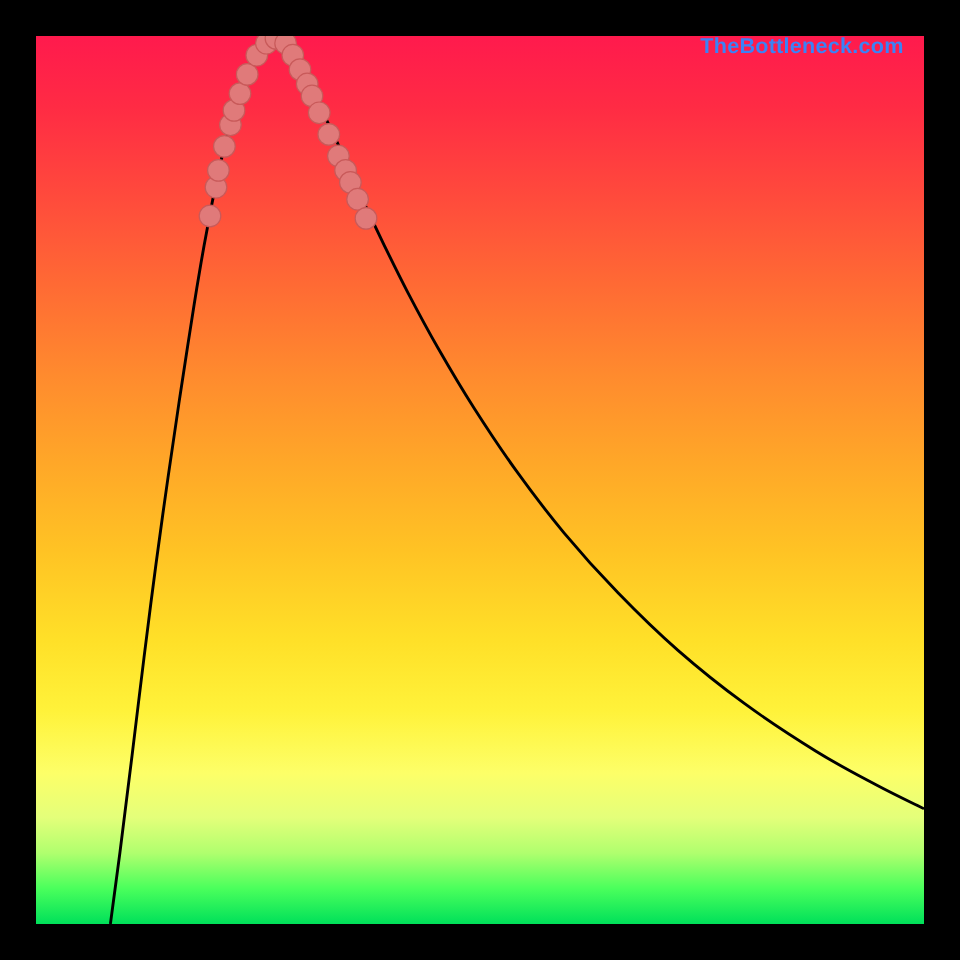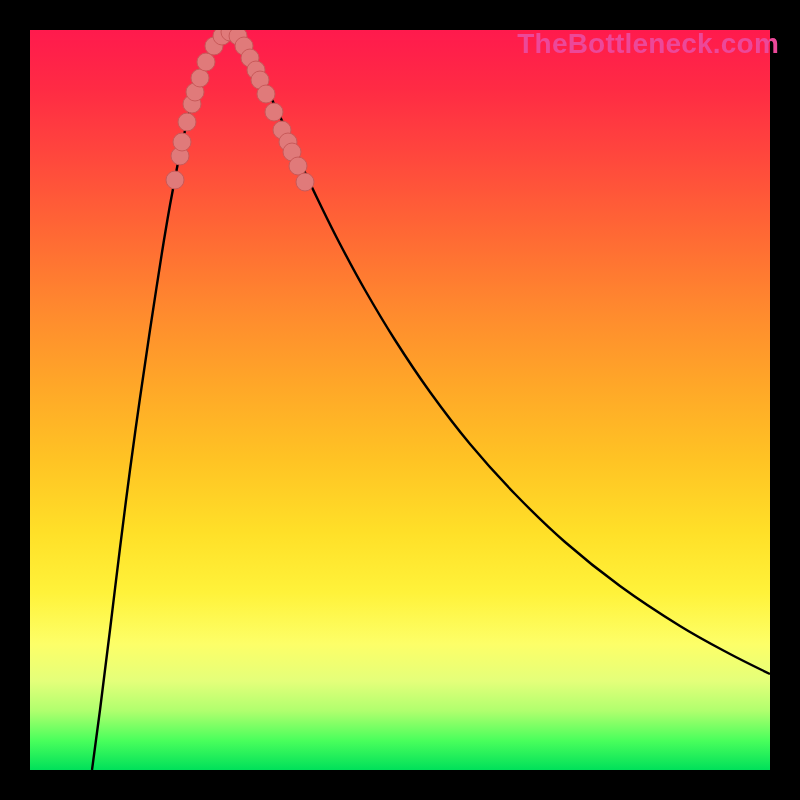--- a/index.html
+++ b/index.html
@@ -41,23 +41,23 @@
       #fdff68 83%,
       #e4ff7a 88%,
       #b0ff6e 92%,
       #4aff5c 96%,
       #00e05a 100%
     );
   }
   .watermark {
     position: absolute;
     top: 28px;
-    right: 21px;
-    color: #ec4899;
-    font-size: 28px;
+    right: 47px;
+    color: #3b82f6;
+    font-size: 18px;
     font-weight: 600;
     letter-spacing: 0.2px;
     user-select: none;
   }
   svg.curves {
     position: absolute;
     inset: 0;
   }
 </style>
 </head>

